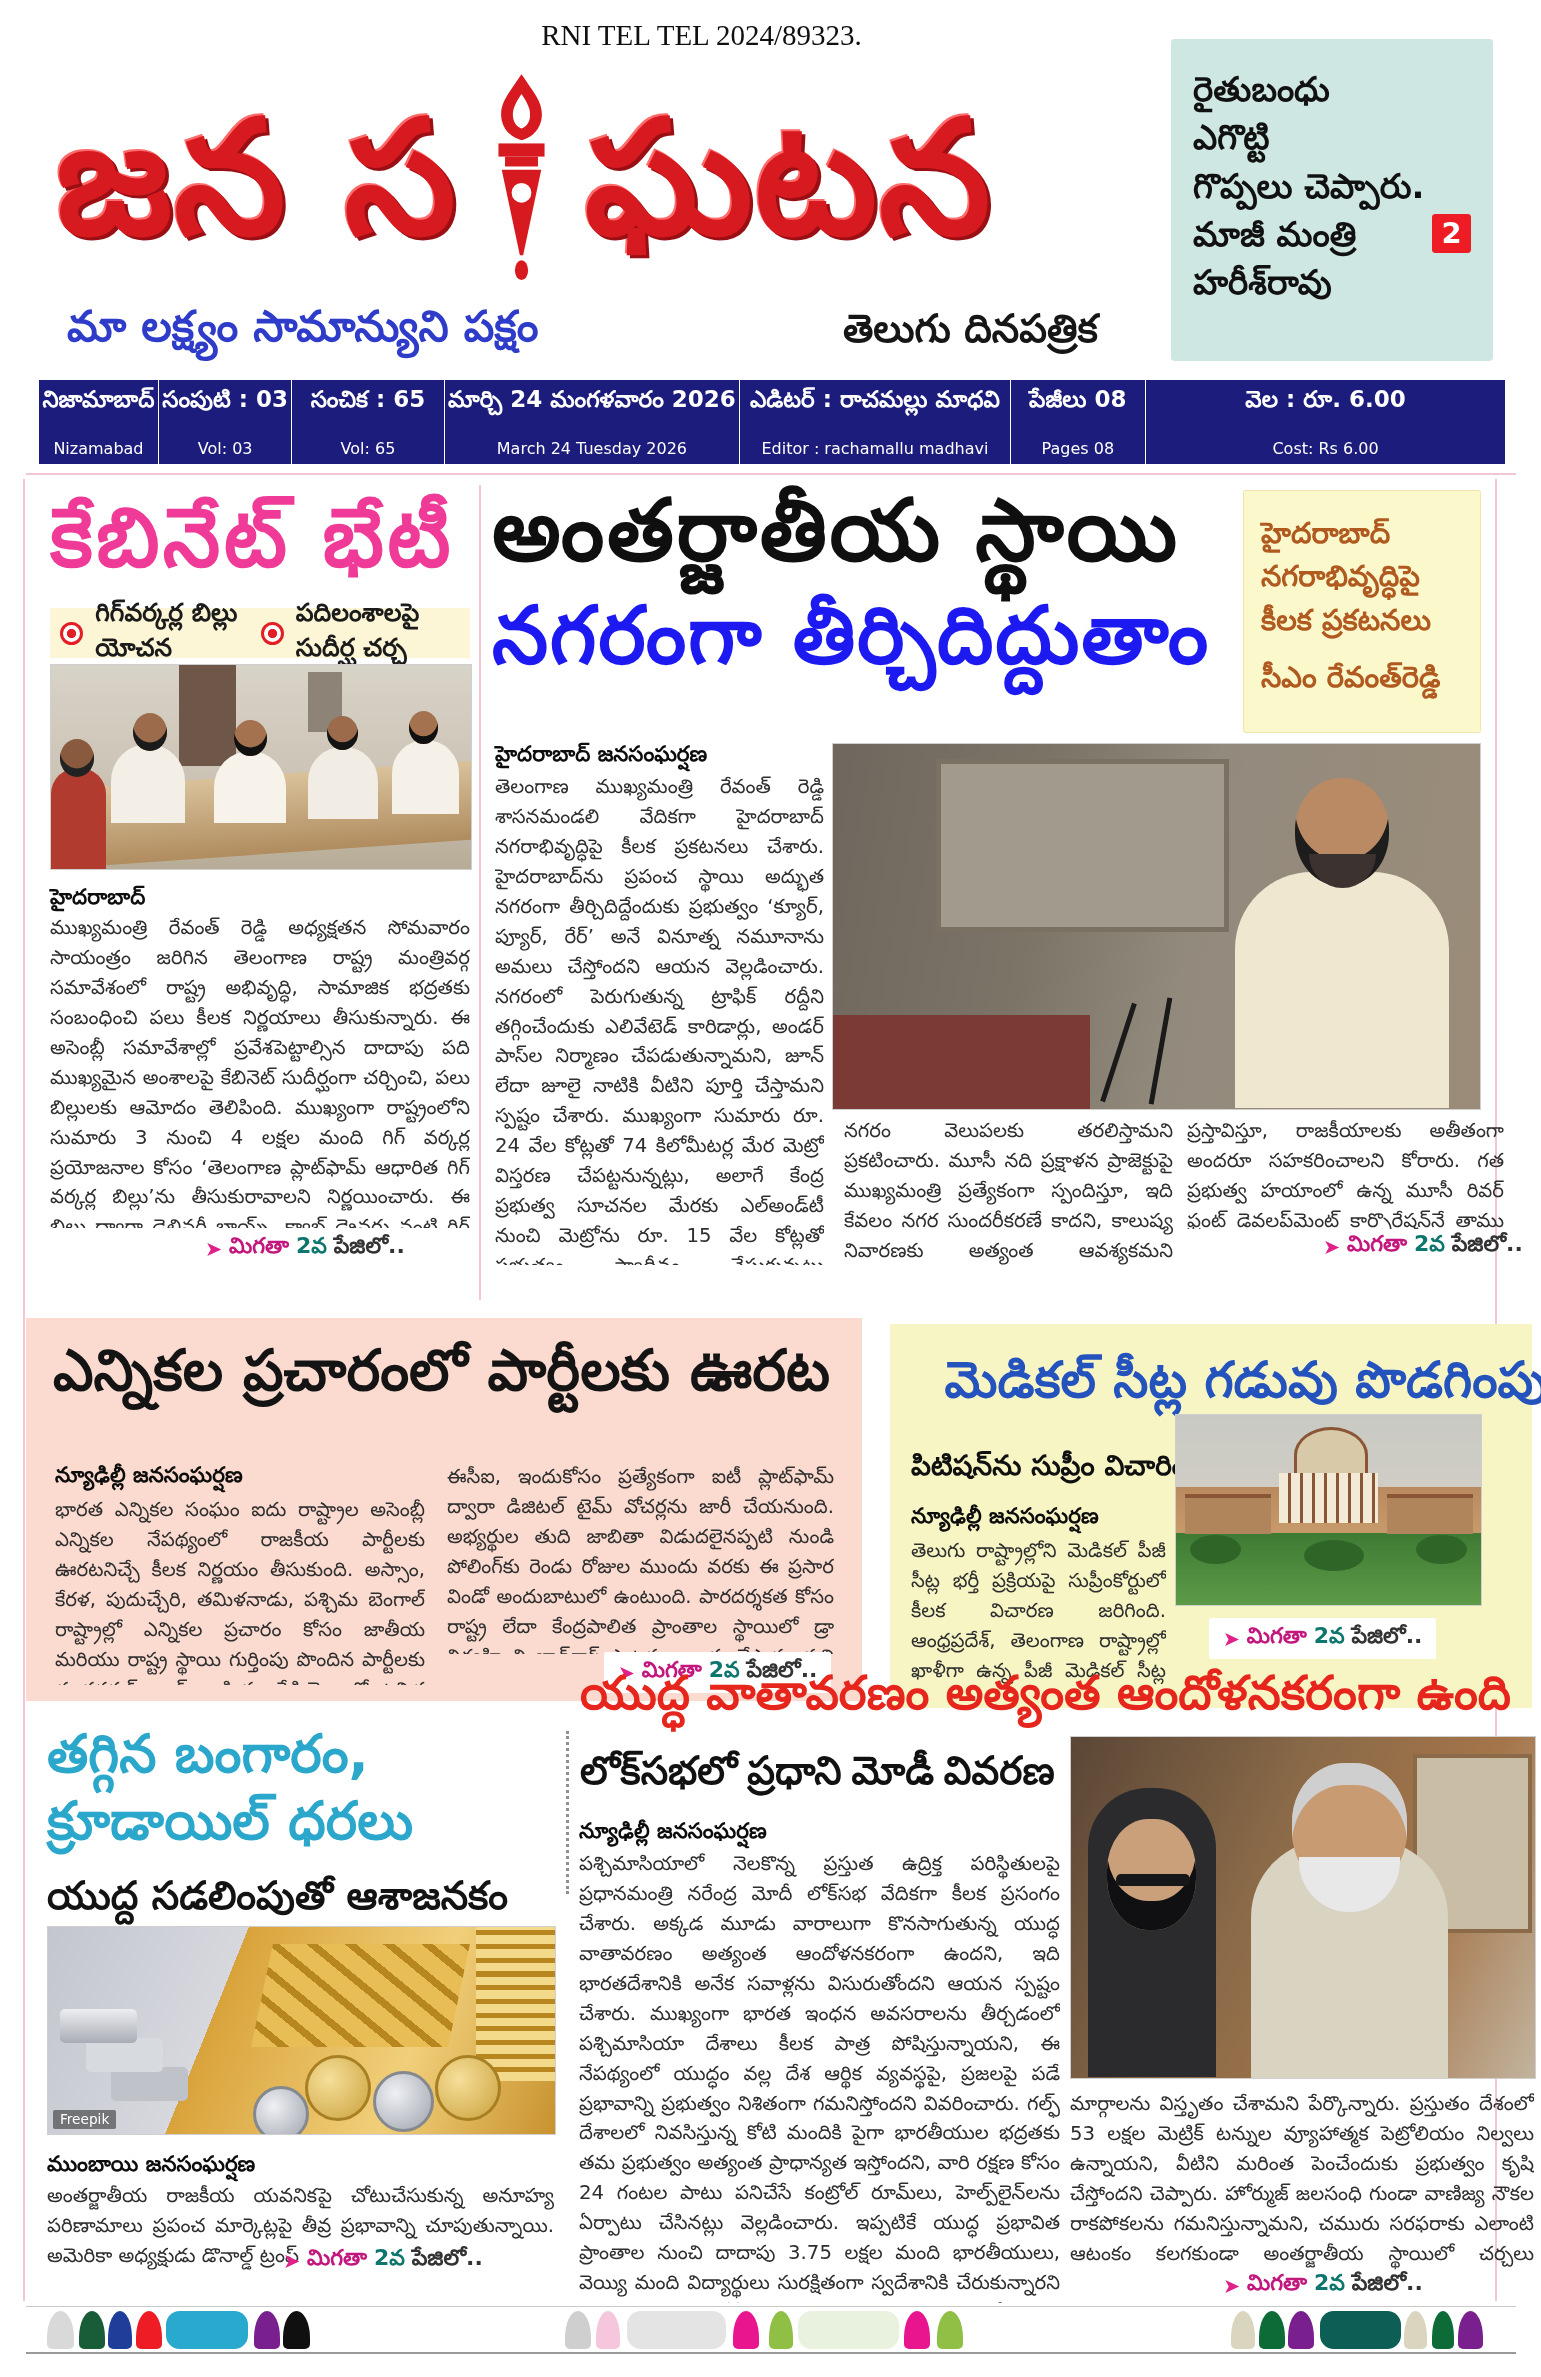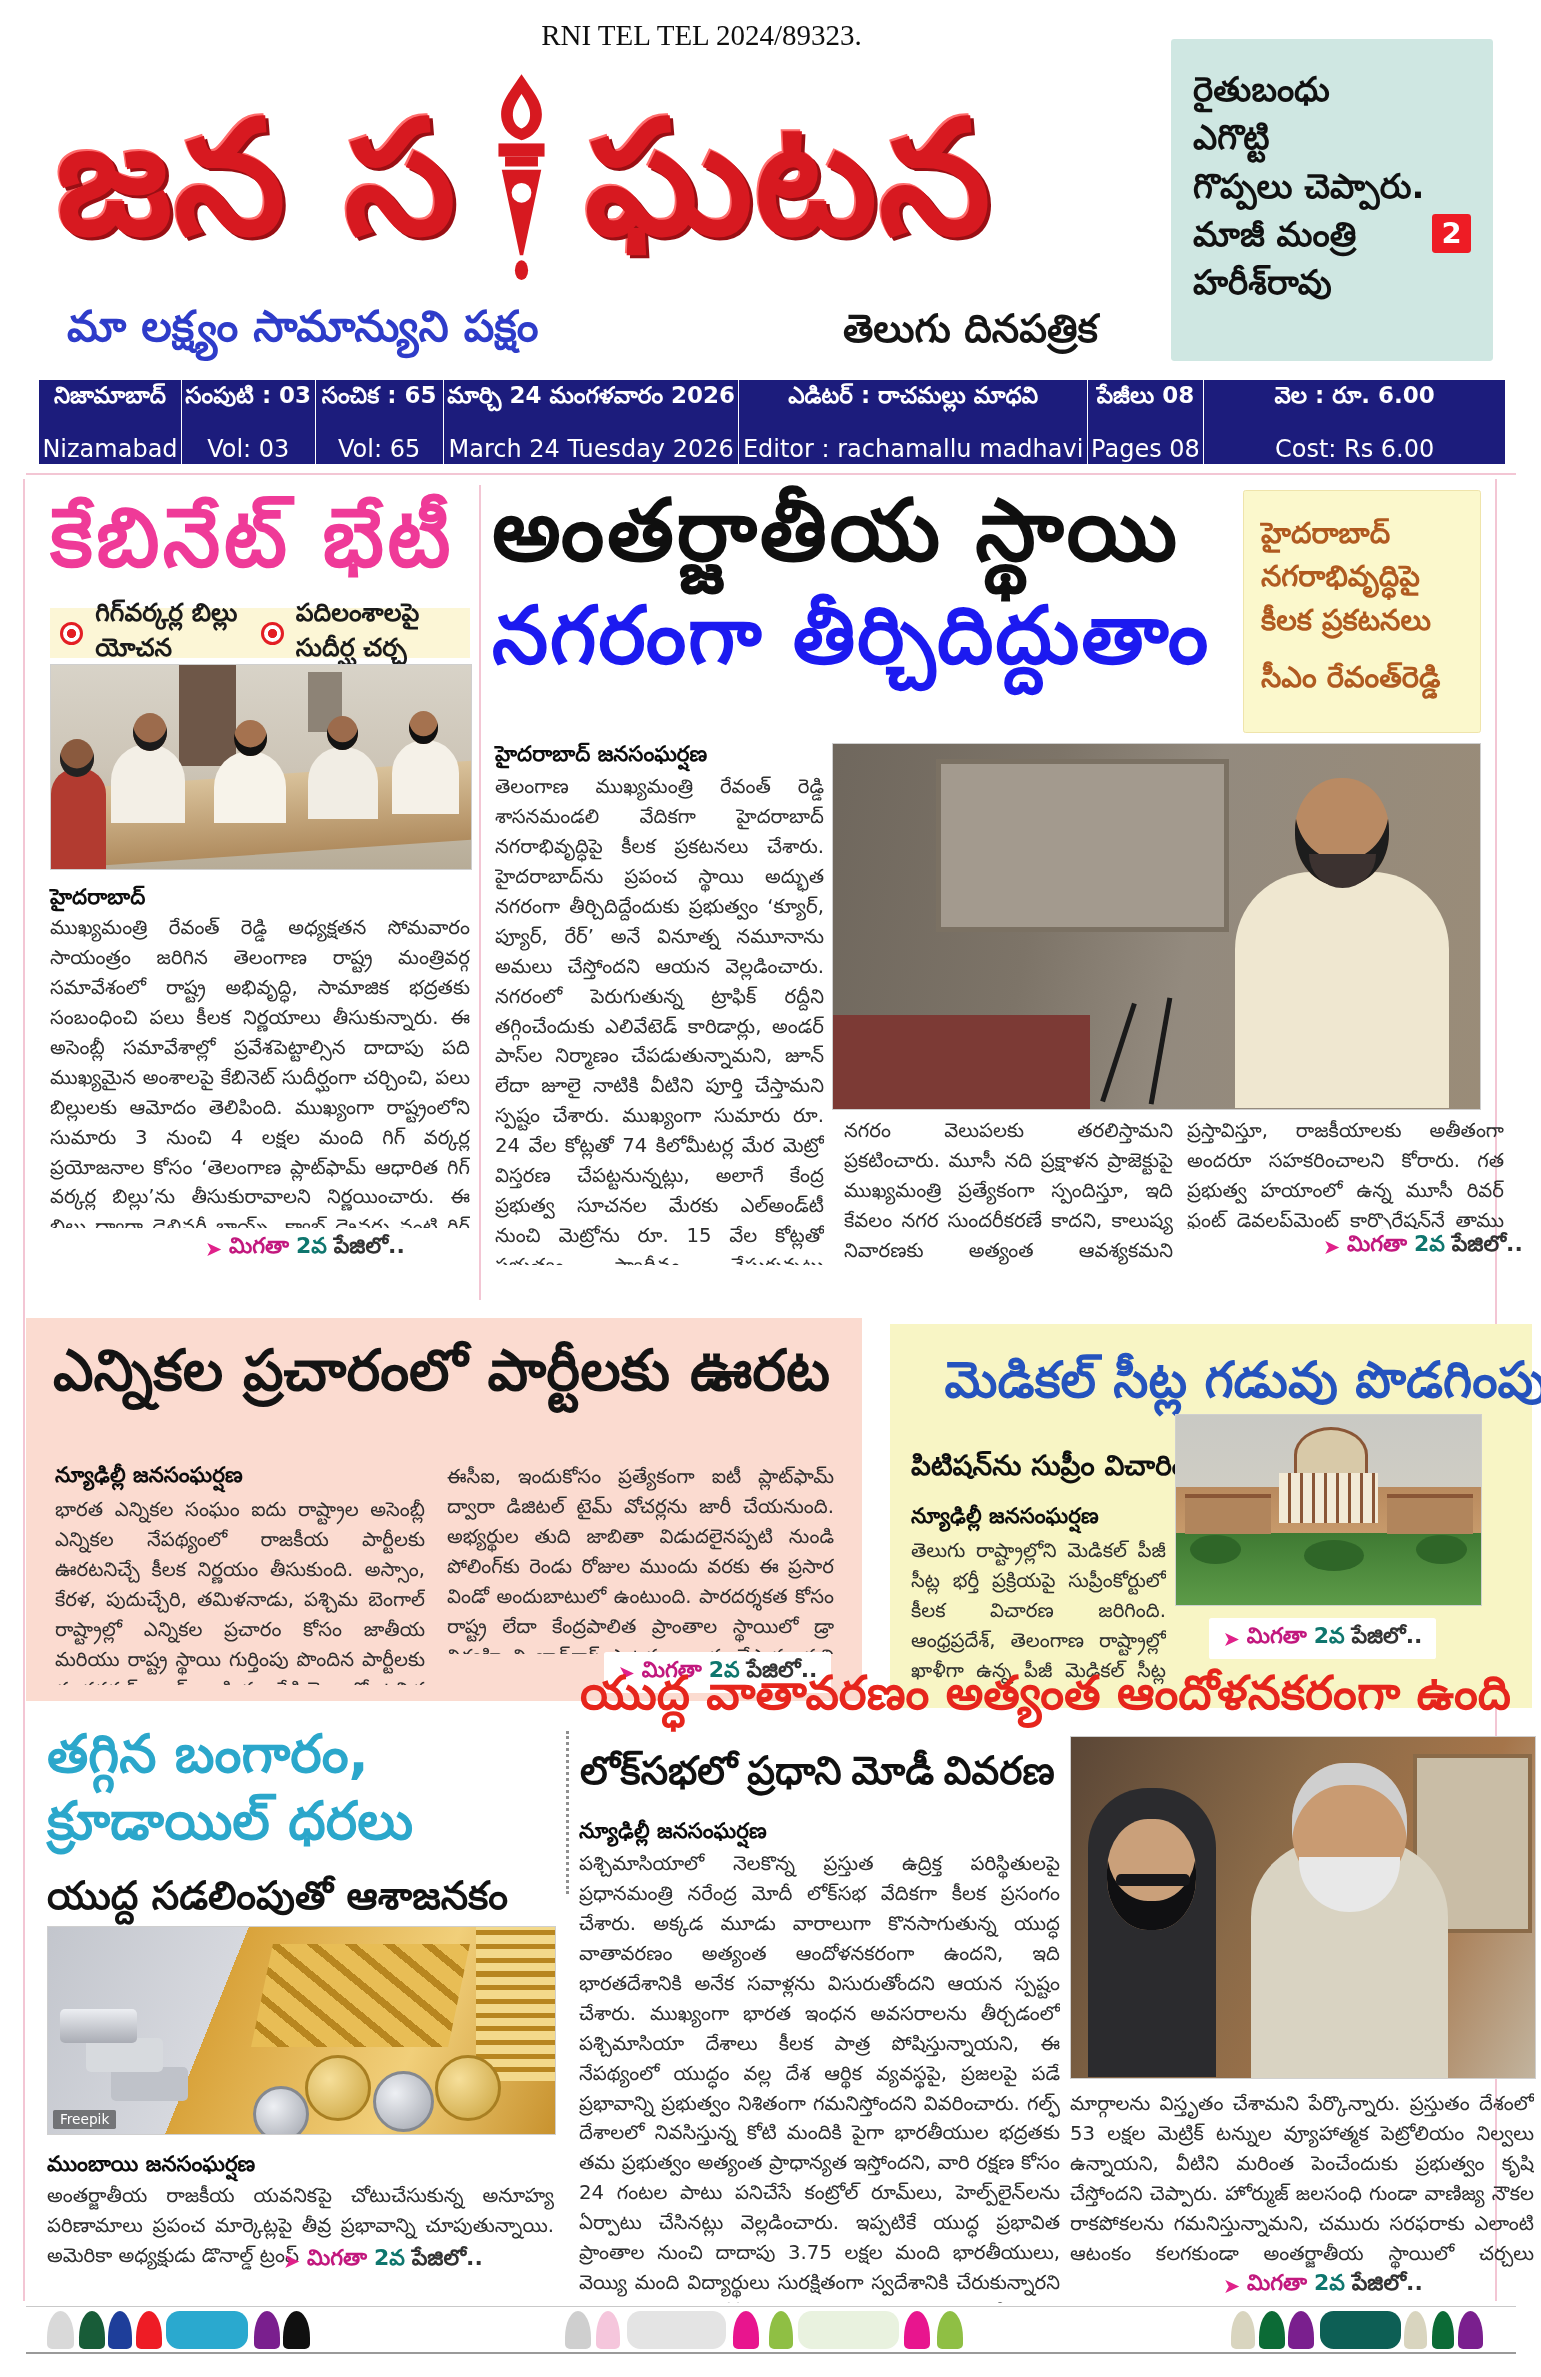--- a/index.html
+++ b/index.html
@@ -18,21 +18,21 @@
   .promo .pline{display:block;}
   .promo .badge{display:inline-flex;align-items:center;justify-content:center;width:39px;height:39px;
          background:#ee1c25;color:#fff;font-size:29px;border-radius:3.4px;margin-left:auto;}
   .promo .prow{display:flex;align-items:center;}
   
   .infobar{display:flex;background:#1c1c7c;color:#fff;align-items:stretch;}
   .ibcell{display:flex;flex-direction:column;align-items:center;justify-content:center;
           border-right:1.7px solid #ffffff;padding:5.1px 3.4px;box-sizing:border-box;}
   .ibcell:last-child{border-right:none;}
   .ibte{font-size:23px;font-weight:bold;white-space:nowrap;}
-  .iben{font-size:24px;margin-top:21px;white-space:nowrap;}
+  .iben{font-size:16px;margin-top:21px;white-space:nowrap;}
   
   .vrule{width:1.7px;background:#f3c6d4;}
   .hrule{height:1.7px;background:#f3c6d4;}
   .dotrule{border-left:3.4px dotted #8f8f8f;width:0;}
   
   .dateline{font-size:21.4px;font-weight:bold;color:#0d0d0d;white-space:nowrap;}
   .bcol{font-size:19.7px;line-height:1.52;text-align:justify;color:#2e2e2e;overflow:hidden;}
   .hl{font-weight:800;white-space:nowrap;line-height:1.05;}
   .more{display:flex;align-items:center;gap:6.8px;font-size:22px;font-weight:bold;white-space:nowrap;cursor:pointer;}
   .more .a{color:#e0218a;font-size:20.5px;}

